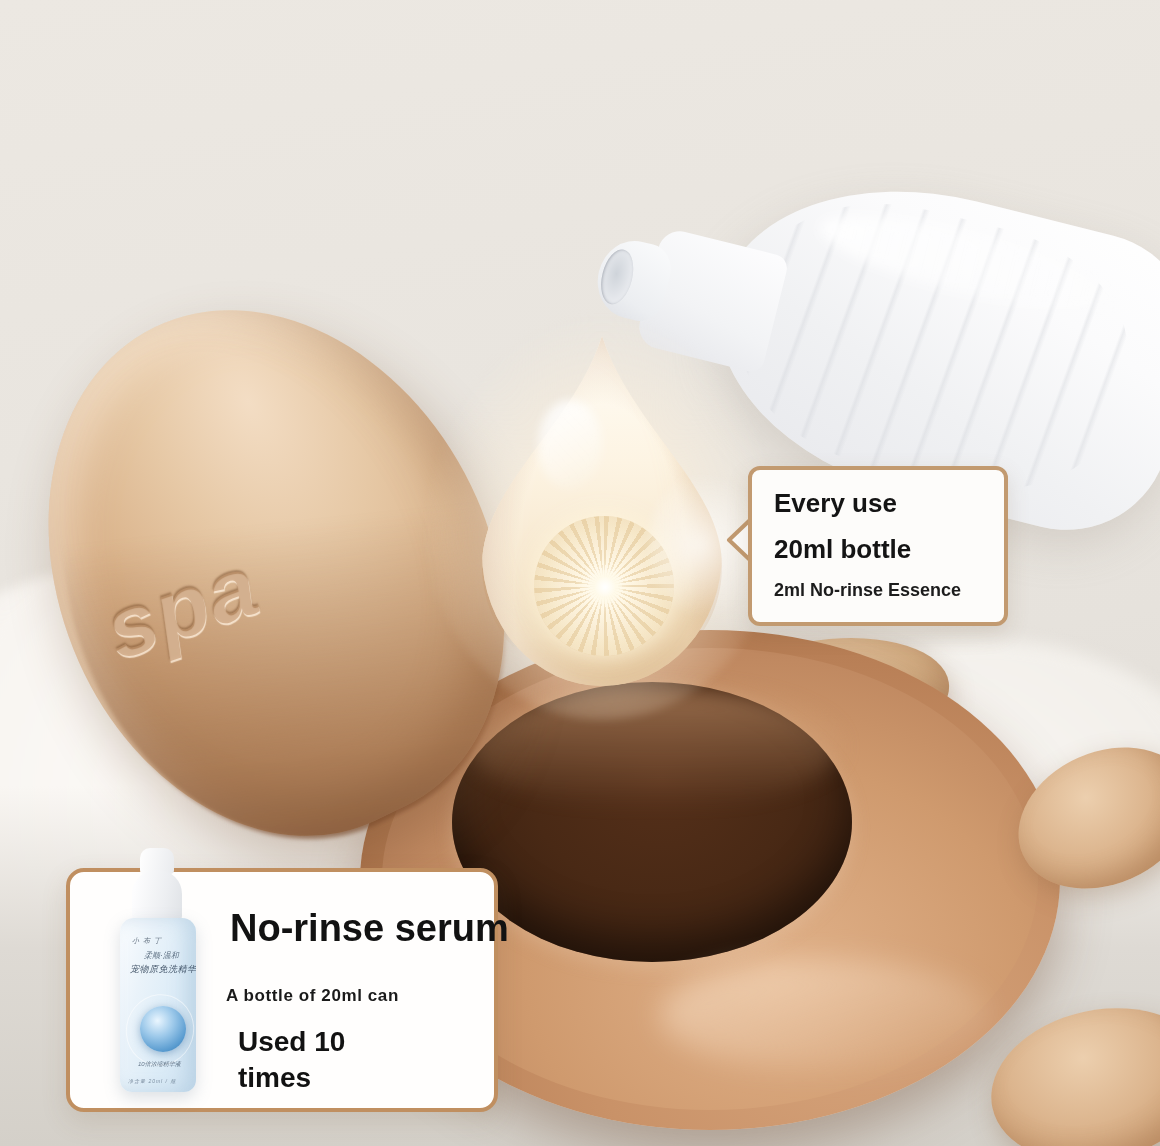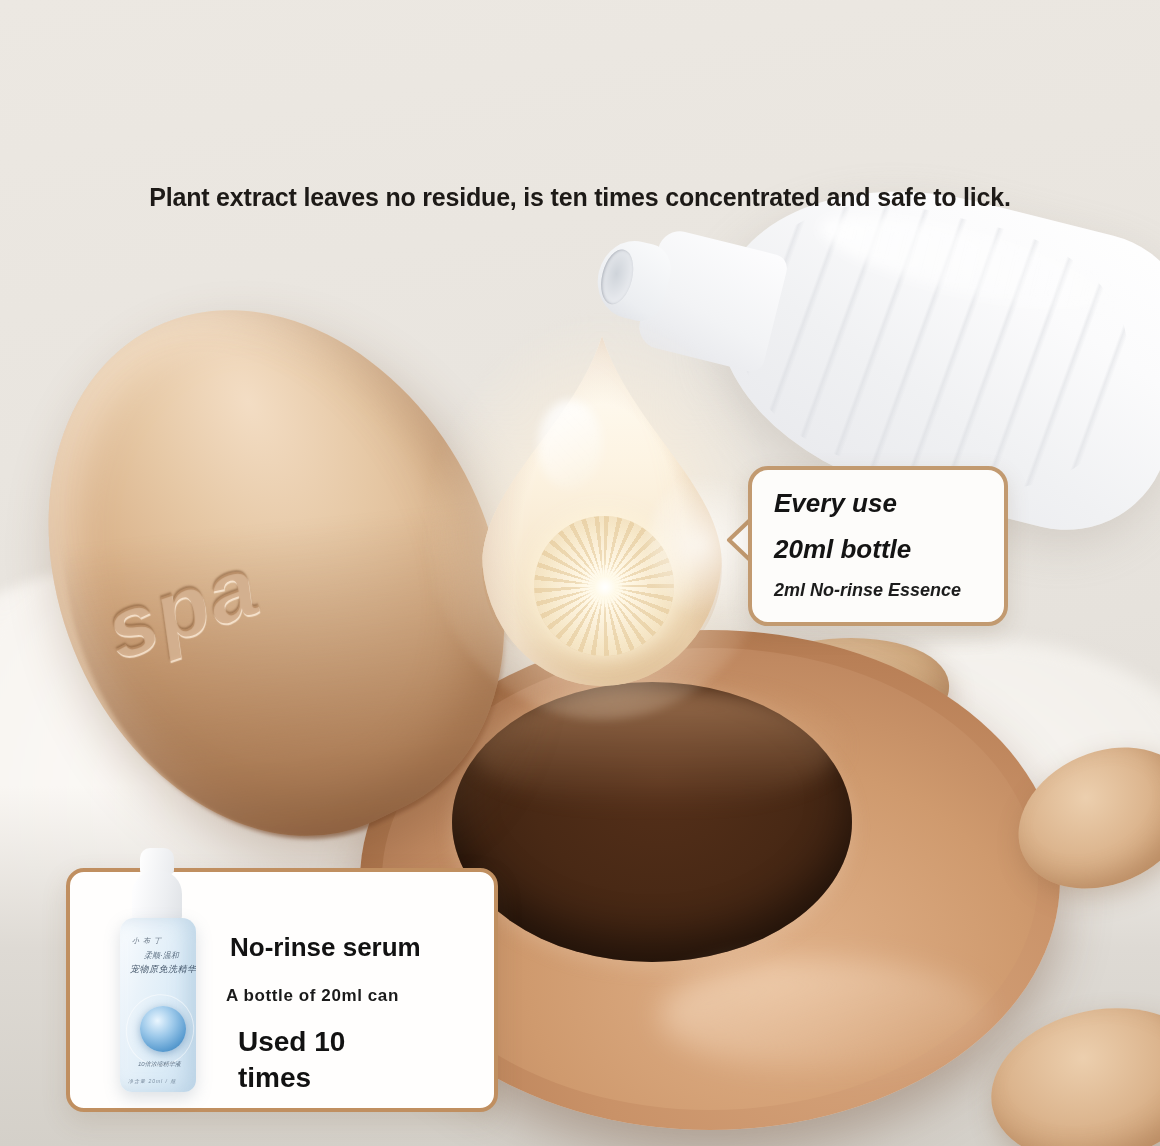--- a/index.html
+++ b/index.html
@@ -299,23 +299,22 @@
     white-space: nowrap;
   }
 
   
   .callout {
     position: absolute;
     left: 748px; top: 466px;
     width: 252px; height: 152px;
     background: #fdfcfa;
     border: 4px solid #c29a70;
-    border-radius: 20px;
+    border-radius: 12px;
     box-shadow: 0 8px 22px rgba(120,92,62,0.16);
-    font-style: italic;
   }
   .callout-tail {
     position: absolute;
     left: 726px; top: 518px;
     width: 26px; height: 44px;
   }
   .callout-tail svg { display: block; }
   .callout .line1 {
     position: absolute;
     left: 22px; top: 18px;
@@ -343,22 +342,22 @@
     position: absolute;
     left: 66px; top: 868px;
     width: 424px; height: 236px;
     background: #fffefd;
     border: 4px solid #c08f60;
     border-radius: 18px;
     box-shadow: 0 10px 26px rgba(120,92,62,0.15);
   }
   .card .title {
     position: absolute;
-    left: 160px; top: 60px;
-    font-size: 26px;
+    left: 160px; top: 35px;
+    font-size: 38px;
     font-weight: 700;
     color: #121212;
   }
   .card .sub {
     position: absolute;
     left: 156px; top: 114px;
     font-size: 17px;
     font-weight: 700;
     letter-spacing: 0.6px;
     color: #1a1a1a;
@@ -500,21 +499,20 @@
     <div class="drop-glow"></div>
     <div class="drop"></div>
     <div class="drop-edge"></div>
     <div class="drop-coco"></div>
     <div class="drop-rays"></div>
     <div class="drop-core"></div>
     <div class="drop-spec"></div>
     <div class="drop-mist"></div>
   </div>
 
-  <div class="subhead">Plant extract leaves no residue, is ten times concentrated and safe to lick.</div>
 
   <div class="callout-tail">
     <svg width="26" height="44" viewBox="0 0 26 44" fill="none">
       <path d="M24 2 L3 22 L24 42" stroke="#c29a70" stroke-width="4" fill="#fdfcfa" stroke-linecap="round" stroke-linejoin="round"></path>
     </svg>
   </div>
   <div class="callout">
     <div class="line1 nowrap">Every use</div>
     <div class="line2 nowrap">20ml bottle</div>
     <div class="line3 nowrap">2ml No-rinse Essence</div>

